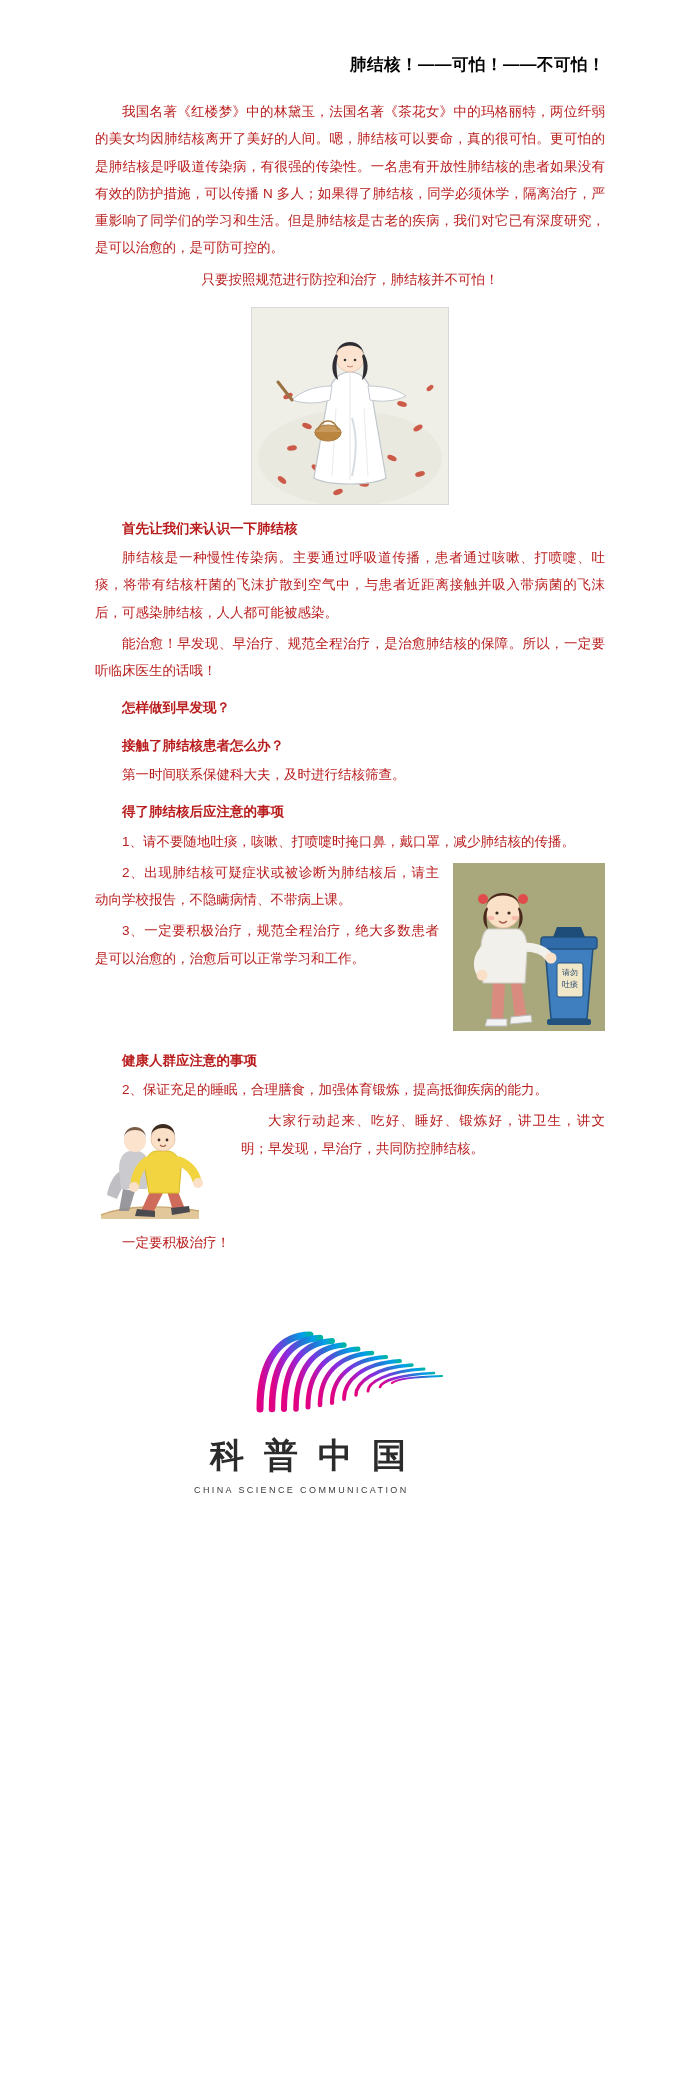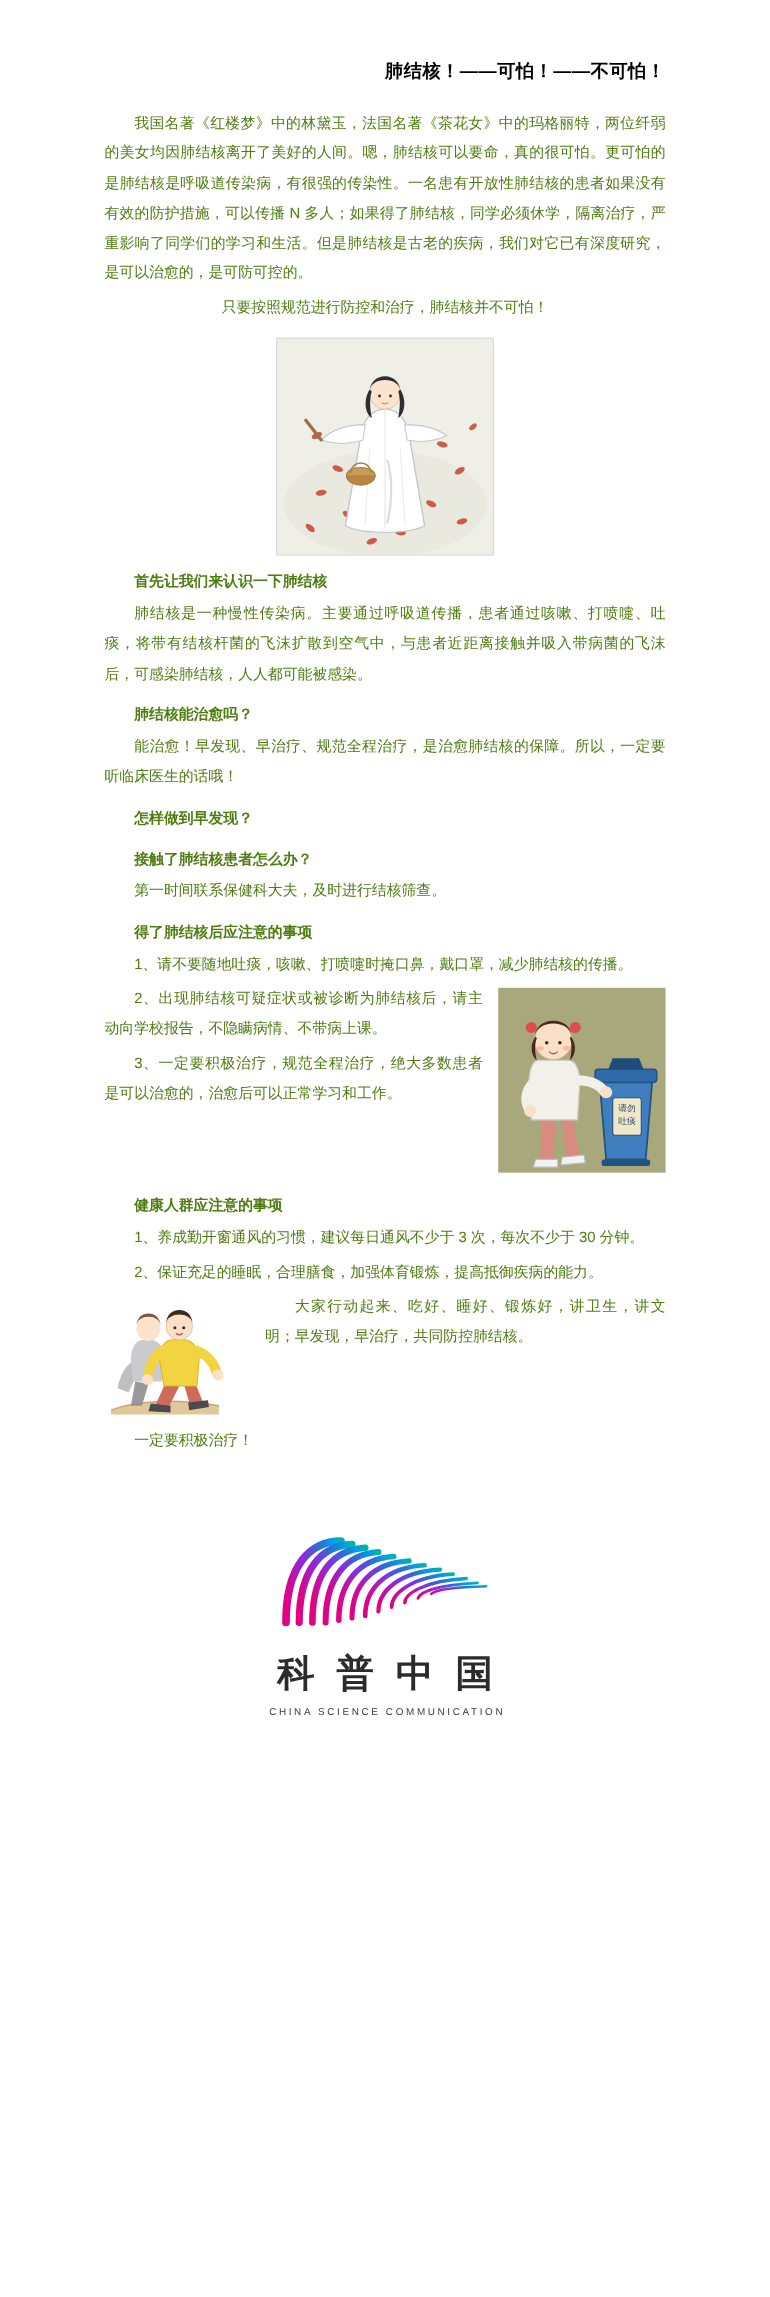--- a/index.html
+++ b/index.html
@@ -28,21 +28,21 @@
     letter-spacing: 0.5px;
     margin: 14px 0 22px 0;
     color: #000;
   }
   p {
     margin: 0 0 4px 0;
     font-size: 13.5px;
     line-height: 2.02;
     text-align: justify;
     text-justify: inter-ideograph;
-    color: #4d7c0f;
+    color: #b91c1c;
   }
   .indent {
     text-indent: 2em;
   }
   .center-line {
     text-align: center;
     text-indent: 0;
   }
   .heading {
     font-weight: bold;
@@ -86,21 +86,21 @@
     background: #ffffff;
   }
   .clearfix::after {
     content: "";
     display: table;
     clear: both;
   }
   .footer-logo {
     margin: 60px auto 10px auto;
     width: 320px;
-    text-align: center;
+    text-align: left;
   }
   .logo-text {
     font-size: 34px;
     letter-spacing: 20px;
     font-weight: bold;
     color: #2b2b2b;
     font-family: "Liberation Serif", "DejaVu Serif", serif;
     margin-top: 6px;
     padding-left: 20px;
   }
@@ -170,21 +170,20 @@
       <path d="M40 92 L26 74" stroke="#9a7243" stroke-width="3" stroke-linecap="round"></path>
     </svg>
   </div>
 
   <p class="heading">首先让我们来认识一下肺结核</p>
 
   <p class="indent">
     <span class="subheading-inline">肺结核是一种慢性传染病。</span><span>主要通过呼吸道传播，患者通过咳嗽、打喷嚏、吐痰，将带有结核杆菌的飞沫扩散到空气中，与患者近距离接触并吸入带病菌的飞沫后，可感染肺结核，人人都可能被感染。</span>
   </p>
 
-  <p class="heading">肺结核能治愈吗？</p>
   <p class="indent">能治愈！早发现、早治疗、规范全程治疗，是治愈肺结核的保障。所以，一定要听临床医生的话哦！</p>
 
   <p class="heading">怎样做到早发现？</p>
 
   <p class="heading">接触了肺结核患者怎么办？</p>
   <p class="indent">第一时间联系保健科大夫，及时进行结核筛查。</p>
 
   <p class="heading">得了肺结核后应注意的事项</p>
 
   <div class="clearfix">
@@ -237,21 +236,20 @@
           <path d="M46 58 Q50 62 54 58" stroke="#a55a48" stroke-width="1.2" fill="none"></path>
         </g>
       </svg>
     </div>
 
     <p class="indent">2、出现肺结核可疑症状或被诊断为肺结核后，请主动向学校报告，不隐瞒病情、不带病上课。</p>
     <p class="indent">3、一定要积极治疗，规范全程治疗，绝大多数患者是可以治愈的，治愈后可以正常学习和工作。</p>
   </div>
 
   <p class="heading">健康人群应注意的事项</p>
-  <p class="indent">1、养成勤开窗通风的习惯，建议每日通风不少于 3 次，每次不少于 30 分钟。</p>
   <p class="indent">2、保证充足的睡眠，合理膳食，加强体育锻炼，提高抵御疾病的能力。</p>
 
   <div class="clearfix">
 
     <div class="fig fig-3">
       <svg viewBox="0 0 132 116" width="132" height="116" aria-hidden="true">
         <rect x="0" y="0" width="132" height="116" fill="#ffffff"></rect>
 
         <path d="M6 104 C30 94 70 94 104 100 L104 108 L6 108 Z" fill="#e2c79a"></path>
         <path d="M6 104 C30 94 70 94 104 100" stroke="#c9a870" stroke-width="1.4" fill="none"></path>

